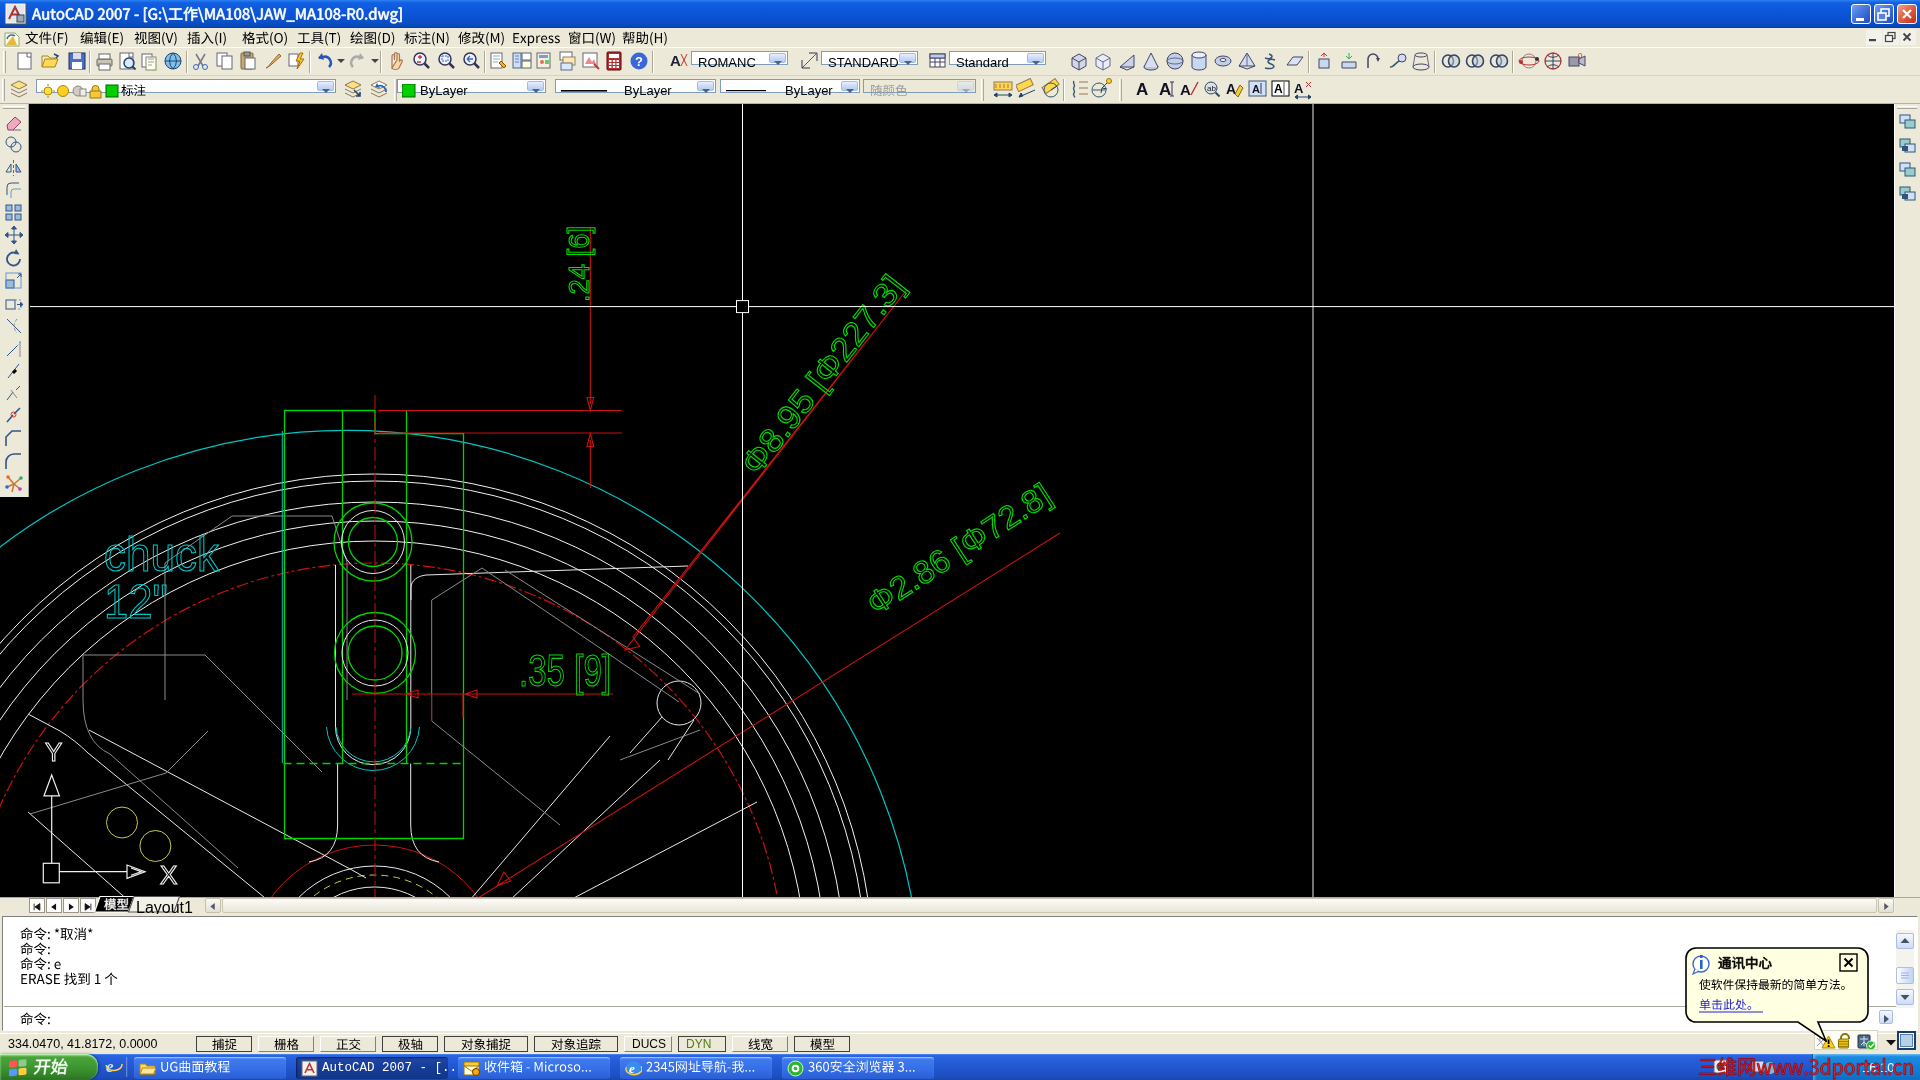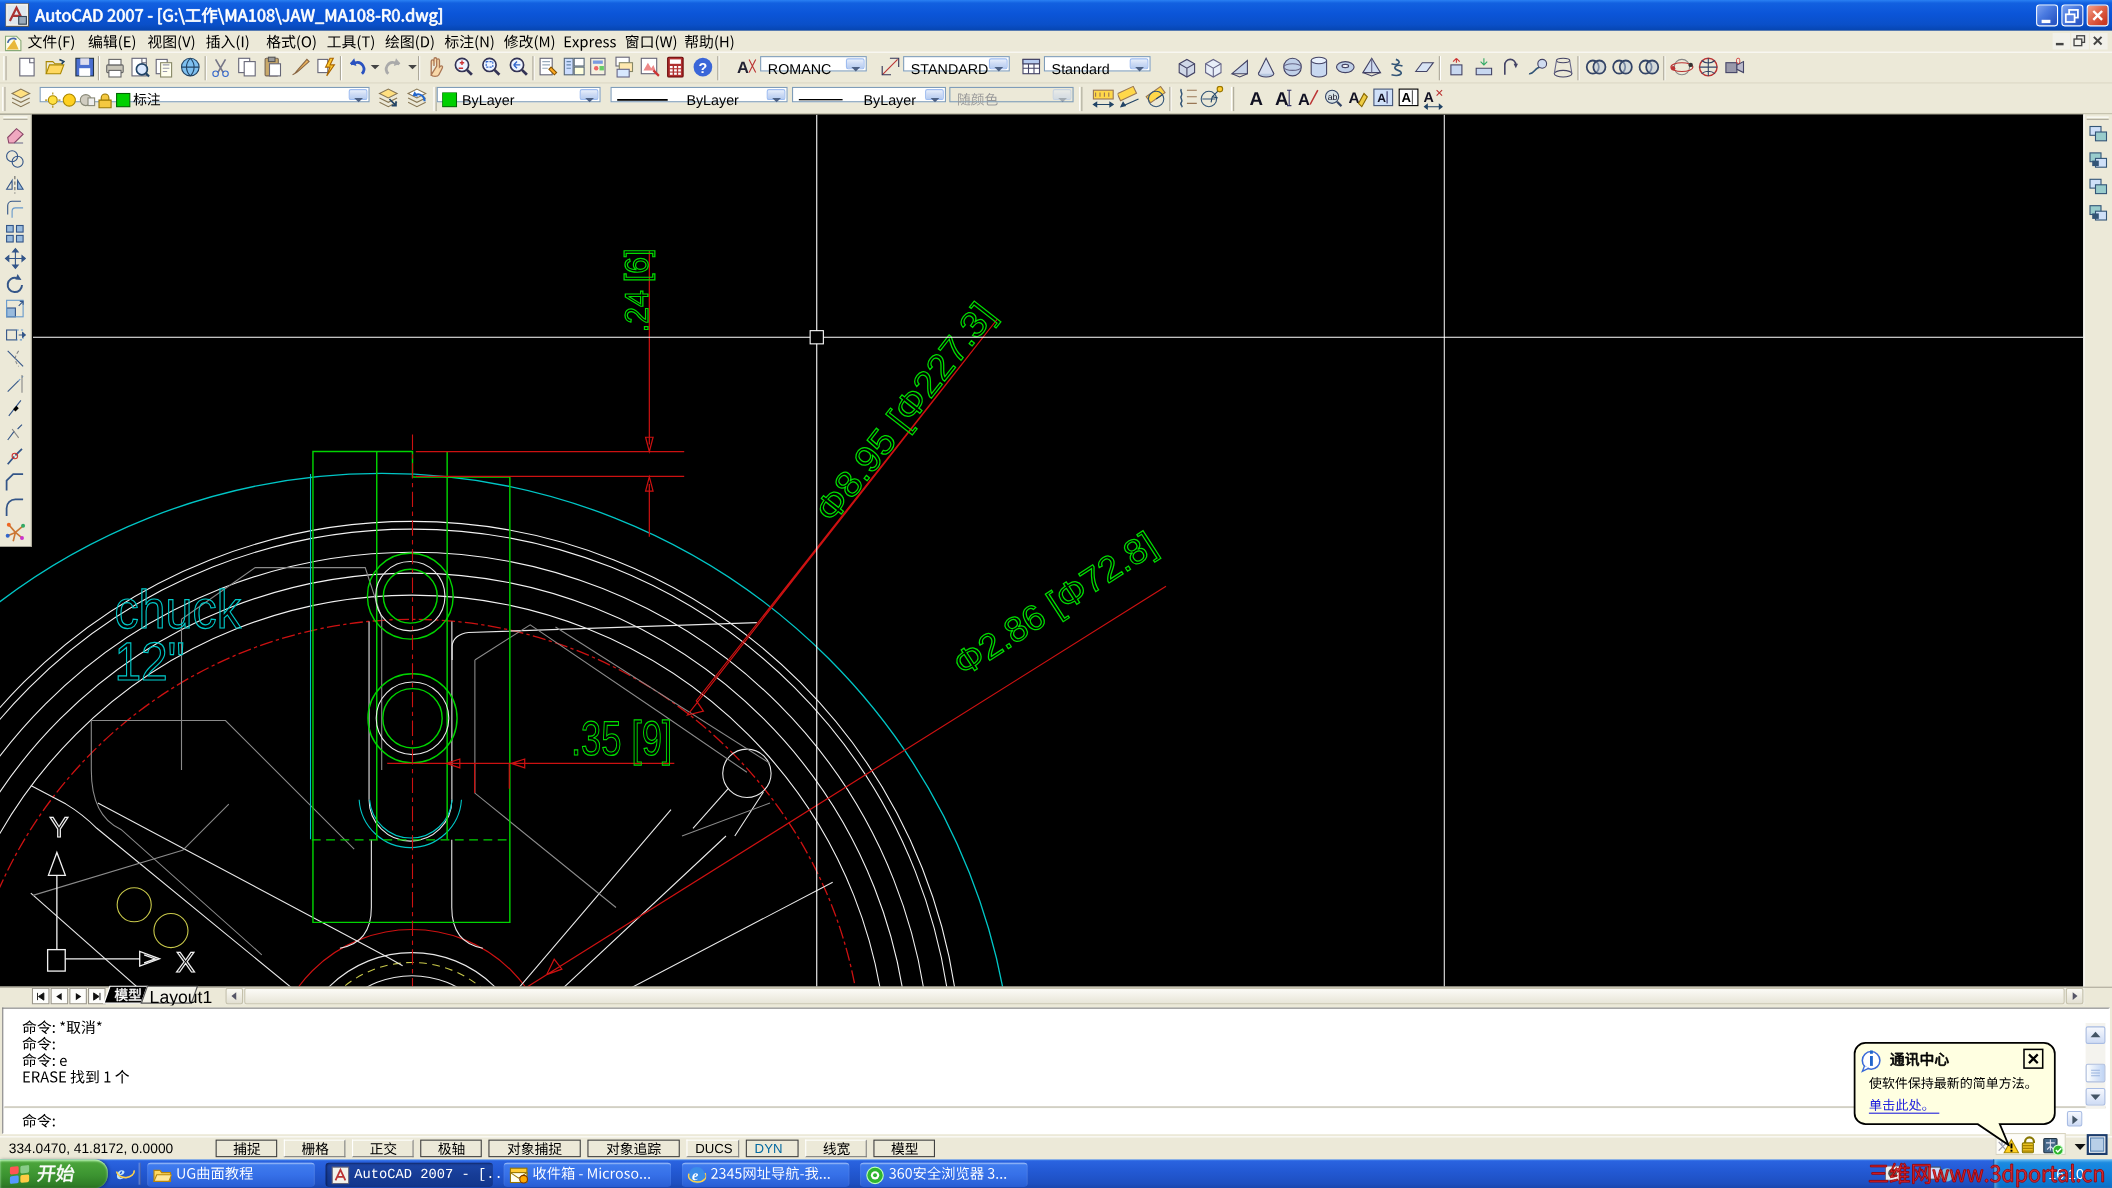--- a/index.html
+++ b/index.html
@@ -745,21 +745,21 @@
 <svg class="abs" style="left:461px;top:1037.5px;overflow:visible" width="52" height="15">
     <path transform="translate(0,11)" fill="#000" d="M6.3 -4.9C6.9 -4 7.4 -2.9 7.6 -2.1L8.5 -2.5C8.2 -3.3 7.7 -4.4 7 -5.3ZM1.1 -5.7C1.9 -5 2.7 -4.2 3.4 -3.3C2.7 -1.7 1.7 -0.5 0.6 0.2C0.8 0.4 1.1 0.8 1.2 1C2.4 0.2 3.4 -1 4.1 -2.5C4.7 -1.8 5.1 -1.2 5.4 -0.6L6.2 -1.3C5.8 -2 5.2 -2.7 4.5 -3.5C5.1 -5 5.5 -6.7 5.8 -8.7L5.1 -8.9L5 -8.8H0.9V-7.9H4.7C4.5 -6.6 4.2 -5.4 3.8 -4.3C3.2 -5 2.5 -5.7 1.8 -6.2ZM9.6 -10.5V-7.5H6V-6.6H9.6V-0.3C9.6 -0.1 9.5 0 9.3 0C9.1 0 8.3 0 7.6 0C7.7 0.3 7.8 0.7 7.9 1C8.9 1 9.6 1 10 0.8C10.3 0.6 10.5 0.4 10.5 -0.3V-6.6H12V-7.5H10.5V-10.5Z M16.8 -10.6C16.1 -9.5 14.8 -8.3 13.2 -7.4C13.3 -7.2 13.6 -6.9 13.8 -6.7C14 -6.9 14.3 -7 14.5 -7.2V-5.1H16.6C15.7 -4.6 14.5 -4.2 13.3 -3.9C13.5 -3.7 13.7 -3.4 13.8 -3.2C15 -3.5 16.2 -4 17.2 -4.6C17.5 -4.4 17.8 -4.2 18 -4C17 -3.2 15.2 -2.5 13.7 -2.2C13.9 -2.1 14.1 -1.8 14.2 -1.6C15.6 -1.9 17.4 -2.7 18.5 -3.5C18.7 -3.3 18.9 -3.1 19 -2.8C17.7 -1.8 15.4 -0.8 13.6 -0.4C13.7 -0.2 14 0.1 14.1 0.3C15.8 -0.2 17.9 -1.1 19.3 -2.2C19.7 -1.3 19.5 -0.5 19 -0.2C18.8 0 18.4 0 18.1 0C17.8 0 17.4 0 16.9 -0C17.1 0.2 17.2 0.6 17.2 0.9C17.6 0.9 18 0.9 18.3 0.9C18.8 0.9 19.2 0.8 19.6 0.5C20.4 -0 20.7 -1.3 20.1 -2.6L20.8 -3C21.3 -1.8 22.3 -0.4 23.8 0.4C23.9 0.1 24.2 -0.3 24.4 -0.5C23 -1 22 -2.3 21.5 -3.4C22.1 -3.7 22.7 -4 23.3 -4.4L22.5 -5C21.8 -4.4 20.7 -3.7 19.7 -3.3C19.3 -3.9 18.7 -4.5 17.8 -5.1L17.9 -5.1H23.1V-8H19.8C20.1 -8.4 20.5 -8.8 20.8 -9.3L20.1 -9.7L20 -9.7H17.2C17.4 -9.9 17.6 -10.1 17.8 -10.4ZM16.6 -8.9H19.4C19.2 -8.6 18.9 -8.2 18.6 -8H15.5C15.9 -8.3 16.2 -8.6 16.6 -8.9ZM15.4 -7.2H18.7C18.4 -6.7 18 -6.3 17.6 -5.9H15.4ZM19.6 -7.2H22.2V-5.9H18.6C19 -6.3 19.3 -6.7 19.6 -7.2Z M34.2 -9.8C34.8 -9.5 35.6 -9 36.1 -8.6H33.6V-10.5H32.8V-8.6H29.7V-7.8H32.8V-6.6H30V1H30.9V-1.6H32.8V0.9H33.6V-1.6H35.7V0C35.7 0.2 35.7 0.2 35.5 0.2C35.4 0.2 34.9 0.2 34.3 0.2C34.4 0.5 34.5 0.8 34.6 1C35.3 1 35.9 1 36.2 0.9C36.5 0.7 36.6 0.5 36.6 0V-6.6H33.6V-7.8H36.9V-8.6H36.2L36.6 -9.3C36.2 -9.6 35.3 -10.1 34.6 -10.4ZM35.7 -5.7V-4.5H33.6V-5.7ZM32.8 -5.7V-4.5H30.9V-5.7ZM30.9 -3.7H32.8V-2.4H30.9ZM35.7 -3.7V-2.4H33.6V-3.7ZM27.3 -10.5V-8H25.5V-7.1H27.3V-4.4C26.6 -4.2 25.9 -4 25.4 -3.9L25.6 -2.9L27.3 -3.5V-0.1C27.3 0.1 27.2 0.2 27 0.2C26.9 0.2 26.4 0.2 25.8 0.2C25.9 0.4 26 0.8 26.1 1C26.9 1 27.4 1 27.7 0.8C28.1 0.7 28.2 0.4 28.2 -0.1V-3.7L29.7 -4.2L29.6 -5.1L28.2 -4.6V-7.1H29.6V-8H28.2V-10.5Z M43.6 -9.1H47.7V-6.6H43.6ZM39.6 -10.5V-8H38V-7.1H39.6V-4.3L37.9 -3.8L38.1 -2.9L39.6 -3.4V-0.1C39.6 0.1 39.5 0.1 39.4 0.1C39.2 0.1 38.7 0.1 38.2 0.1C38.3 0.4 38.4 0.8 38.5 1C39.2 1 39.7 1 40 0.8C40.3 0.7 40.5 0.4 40.5 -0.1V-3.7L42 -4.2L41.8 -5L40.5 -4.6V-7.1H41.9V-8H40.5V-10.5ZM42.8 -9.9V-5.8H45.2V-0.4C44.5 -0.7 43.9 -1.3 43.6 -2.5C43.7 -3.1 43.8 -3.7 43.8 -4.4L42.9 -4.4C42.8 -2.3 42.3 -0.6 41.1 0.4C41.3 0.5 41.6 0.8 41.8 1C42.5 0.4 43 -0.4 43.3 -1.4C44.1 0.4 45.5 0.8 47.3 0.8H49.4C49.4 0.5 49.5 0.2 49.6 -0C49.2 -0 47.6 -0 47.3 -0C46.9 -0 46.5 -0.1 46.1 -0.1V-3H49.1V-3.9H46.1V-5.8H48.6V-9.9Z"></path>
   </svg>
 <div class="abs" style="left:534px;top:1036px;width:84px;height:16px;border:1px solid #404040;background:#ece9d8"></div>
 <svg class="abs" style="left:551px;top:1037.5px;overflow:visible" width="52" height="15">
     <path transform="translate(0,11)" fill="#000" d="M6.3 -4.9C6.9 -4 7.4 -2.9 7.6 -2.1L8.5 -2.5C8.2 -3.3 7.7 -4.4 7 -5.3ZM1.1 -5.7C1.9 -5 2.7 -4.2 3.4 -3.3C2.7 -1.7 1.7 -0.5 0.6 0.2C0.8 0.4 1.1 0.8 1.2 1C2.4 0.2 3.4 -1 4.1 -2.5C4.7 -1.8 5.1 -1.2 5.4 -0.6L6.2 -1.3C5.8 -2 5.2 -2.7 4.5 -3.5C5.1 -5 5.5 -6.7 5.8 -8.7L5.1 -8.9L5 -8.8H0.9V-7.9H4.7C4.5 -6.6 4.2 -5.4 3.8 -4.3C3.2 -5 2.5 -5.7 1.8 -6.2ZM9.6 -10.5V-7.5H6V-6.6H9.6V-0.3C9.6 -0.1 9.5 0 9.3 0C9.1 0 8.3 0 7.6 0C7.7 0.3 7.8 0.7 7.9 1C8.9 1 9.6 1 10 0.8C10.3 0.6 10.5 0.4 10.5 -0.3V-6.6H12V-7.5H10.5V-10.5Z M16.8 -10.6C16.1 -9.5 14.8 -8.3 13.2 -7.4C13.3 -7.2 13.6 -6.9 13.8 -6.7C14 -6.9 14.3 -7 14.5 -7.2V-5.1H16.6C15.7 -4.6 14.5 -4.2 13.3 -3.9C13.5 -3.7 13.7 -3.4 13.8 -3.2C15 -3.5 16.2 -4 17.2 -4.6C17.5 -4.4 17.8 -4.2 18 -4C17 -3.2 15.2 -2.5 13.7 -2.2C13.9 -2.1 14.1 -1.8 14.2 -1.6C15.6 -1.9 17.4 -2.7 18.5 -3.5C18.7 -3.3 18.9 -3.1 19 -2.8C17.7 -1.8 15.4 -0.8 13.6 -0.4C13.7 -0.2 14 0.1 14.1 0.3C15.8 -0.2 17.9 -1.1 19.3 -2.2C19.7 -1.3 19.5 -0.5 19 -0.2C18.8 0 18.4 0 18.1 0C17.8 0 17.4 0 16.9 -0C17.1 0.2 17.2 0.6 17.2 0.9C17.6 0.9 18 0.9 18.3 0.9C18.8 0.9 19.2 0.8 19.6 0.5C20.4 -0 20.7 -1.3 20.1 -2.6L20.8 -3C21.3 -1.8 22.3 -0.4 23.8 0.4C23.9 0.1 24.2 -0.3 24.4 -0.5C23 -1 22 -2.3 21.5 -3.4C22.1 -3.7 22.7 -4 23.3 -4.4L22.5 -5C21.8 -4.4 20.7 -3.7 19.7 -3.3C19.3 -3.9 18.7 -4.5 17.8 -5.1L17.9 -5.1H23.1V-8H19.8C20.1 -8.4 20.5 -8.8 20.8 -9.3L20.1 -9.7L20 -9.7H17.2C17.4 -9.9 17.6 -10.1 17.8 -10.4ZM16.6 -8.9H19.4C19.2 -8.6 18.9 -8.2 18.6 -8H15.5C15.9 -8.3 16.2 -8.6 16.6 -8.9ZM15.4 -7.2H18.7C18.4 -6.7 18 -6.3 17.6 -5.9H15.4ZM19.6 -7.2H22.2V-5.9H18.6C19 -6.3 19.3 -6.7 19.6 -7.2Z M25.9 -9.6C26.6 -9 27.4 -8.2 27.8 -7.6L28.5 -8.2C28.1 -8.7 27.3 -9.5 26.6 -10.1ZM29.9 -9.2V-1.1L30.8 -1.1H36.2V-4.7H30.8V-5.9H35.7V-9.2H32.9C33.1 -9.6 33.2 -10 33.4 -10.4L32.4 -10.6C32.3 -10.2 32.1 -9.7 32 -9.2ZM30.8 -8.4H34.8V-6.7H30.8ZM30.8 -3.9H35.3V-1.9H30.8ZM28.3 -6.1H25.6V-5.2H27.4V-1.1C26.8 -1 26.2 -0.5 25.6 0.1L26.2 0.9C26.8 0.2 27.4 -0.4 27.8 -0.4C28.1 -0.4 28.5 -0.1 28.9 0.2C29.7 0.7 30.8 0.8 32.2 0.8C33.5 0.8 35.8 0.7 36.9 0.6C36.9 0.4 37 -0.1 37.1 -0.3C35.8 -0.2 33.7 -0.1 32.2 -0.1C30.9 -0.1 29.8 -0.1 29.1 -0.6C28.7 -0.8 28.5 -1 28.3 -1.1Z M43.8 -6.7V-5.9H48.2V-6.7ZM43.9 -2.8C43.4 -1.9 42.8 -0.9 42.1 -0.3C42.3 -0.2 42.7 0.1 42.8 0.3C43.5 -0.5 44.2 -1.5 44.7 -2.5ZM47.3 -2.5C47.9 -1.6 48.5 -0.5 48.8 0.2L49.6 -0.2C49.3 -0.9 48.6 -2 48 -2.8ZM39.3 -9.2H41.3V-7H39.3ZM42.7 -4.4V-3.6H45.6V-0C45.6 0.1 45.5 0.1 45.4 0.2C45.2 0.2 44.7 0.2 44.2 0.2C44.3 0.4 44.4 0.7 44.5 1C45.2 1 45.8 1 46.1 0.8C46.4 0.7 46.5 0.5 46.5 -0V-3.6H49.5V-4.4ZM45 -10.3C45.2 -9.9 45.5 -9.4 45.6 -8.9H42.8V-6.8H43.6V-8.1H48.4V-6.8H49.3V-8.9H46.6C46.5 -9.4 46.2 -10 45.9 -10.5ZM37.9 -0.5 38.1 0.4C39.4 0 41 -0.5 42.5 -0.9L42.4 -1.7L41 -1.4V-3.6H42.4V-4.4H41V-6.1H42.2V-10H38.5V-6.1H40.2V-1.1L39.3 -0.9V-5H38.5V-0.7Z"></path>
   </svg>
 <div class="abs" style="left:624px;top:1036px;width:48px;height:16px;border:1px solid #fff;border-right-color:#808080;border-bottom-color:#808080;background:#ece9d8"></div>
 <span class="abs" style="left:632px;top:1037px;font-size:12px;color:#000">DUCS</span>
 <div class="abs" style="left:678px;top:1036px;width:48px;height:16px;border:1px solid #404040;background:#ece9d8"></div>
-<span class="abs" style="left:686px;top:1037px;font-size:12px;color:#0369a1">DYN</span>
+<span class="abs" style="left:686px;top:1037px;font-size:12px;color:#4d7c0f">DYN</span>
 <div class="abs" style="left:732px;top:1036px;width:56px;height:16px;border:1px solid #fff;border-right-color:#808080;border-bottom-color:#808080;background:#ece9d8"></div>
 <svg class="abs" style="left:748px;top:1037.5px;overflow:visible" width="27" height="15">
     <path transform="translate(0,11)" fill="#000" d="M0.7 -0.7 0.9 0.2C2 -0.1 3.5 -0.6 5 -1L4.8 -1.8C3.3 -1.4 1.7 -0.9 0.7 -0.7ZM8.8 -9.8C9.4 -9.5 10.2 -9 10.6 -8.6L11.2 -9.2C10.8 -9.5 10 -10 9.3 -10.3ZM0.9 -5.3C1.1 -5.4 1.4 -5.5 2.9 -5.7C2.4 -4.8 1.9 -4.2 1.6 -4C1.2 -3.5 1 -3.2 0.7 -3.1C0.8 -2.9 0.9 -2.5 1 -2.3C1.2 -2.4 1.7 -2.6 4.8 -3.2C4.8 -3.4 4.8 -3.7 4.8 -4L2.3 -3.5C3.3 -4.7 4.2 -6 5 -7.4L4.2 -7.9C4 -7.4 3.7 -6.9 3.4 -6.5L1.9 -6.3C2.6 -7.4 3.3 -8.7 3.9 -10.1L3 -10.5C2.5 -9 1.6 -7.4 1.3 -7C1 -6.5 0.8 -6.2 0.6 -6.2C0.7 -5.9 0.9 -5.5 0.9 -5.3ZM11.1 -4.4C10.6 -3.6 9.9 -2.9 9.1 -2.2C8.9 -2.9 8.7 -3.7 8.6 -4.6L11.8 -5.2L11.6 -6L8.5 -5.4C8.4 -6 8.4 -6.5 8.3 -7.1L11.4 -7.6L11.3 -8.4L8.3 -7.9C8.2 -8.8 8.2 -9.6 8.2 -10.5H7.3C7.3 -9.6 7.3 -8.7 7.4 -7.8L5.4 -7.5L5.6 -6.7L7.4 -6.9C7.5 -6.4 7.5 -5.8 7.6 -5.3L5.2 -4.8L5.3 -4L7.7 -4.4C7.9 -3.4 8.1 -2.4 8.3 -1.7C7.3 -1 6 -0.4 4.8 0C5 0.2 5.2 0.6 5.4 0.8C6.5 0.4 7.6 -0.2 8.6 -0.8C9.2 0.3 9.8 1 10.7 1C11.6 1 11.9 0.6 12 -0.9C11.8 -0.9 11.5 -1.1 11.3 -1.4C11.3 -0.2 11.2 0.1 10.8 0.1C10.3 0.1 9.8 -0.5 9.4 -1.4C10.4 -2.1 11.2 -3 11.9 -4Z M19 -2.4V-0.4C19 0.6 19.4 0.9 20.6 0.9C20.9 0.9 22.7 0.9 23 0.9C24.1 0.9 24.4 0.4 24.5 -1.5C24.3 -1.6 23.9 -1.7 23.7 -1.9C23.6 -0.2 23.5 0 22.9 0C22.5 0 21 0 20.7 0C20.1 0 20 -0 20 -0.4V-2.4ZM18 -4V-3C18 -2 17.7 -0.6 13 0.4C13.2 0.6 13.5 1 13.7 1.2C18.5 0.1 19 -1.6 19 -2.9V-4ZM15 -5.2V-1.3H15.9V-4.4H21.5V-1.3H22.5V-5.2ZM17.9 -10.4C18.1 -10.1 18.2 -9.7 18.4 -9.4H13.4V-7.1H14.3V-8.6H23.2V-7.1H24.1V-9.4H19.5C19.4 -9.8 19.1 -10.3 18.9 -10.6ZM20 -8.1V-7.3H17.6V-8.1H16.6V-7.3H14.7V-6.6H16.6V-5.7H17.6V-6.6H20V-5.6H20.9V-6.6H22.9V-7.3H20.9V-8.1Z"></path>
   </svg>
 <div class="abs" style="left:794px;top:1036px;width:56px;height:16px;border:1px solid #404040;background:#ece9d8"></div>
 <svg class="abs" style="left:810px;top:1037.5px;overflow:visible" width="27" height="15">
     <path transform="translate(0,11)" fill="#000" d="M5.9 -5.2H10.2V-4.3H5.9ZM5.9 -6.8H10.2V-5.9H5.9ZM9.2 -10.5V-9.5H7.2V-10.5H6.3V-9.5H4.5V-8.7H6.3V-7.7H7.2V-8.7H9.2V-7.7H10.1V-8.7H11.8V-9.5H10.1V-10.5ZM5 -7.5V-3.6H7.6C7.5 -3.2 7.5 -2.9 7.4 -2.6H4.2V-1.8H7.1C6.6 -0.8 5.7 -0.2 3.9 0.2C4.1 0.4 4.3 0.8 4.4 1C6.6 0.5 7.6 -0.4 8.1 -1.8C8.7 -0.4 9.9 0.6 11.5 1C11.6 0.8 11.9 0.4 12.1 0.2C10.7 -0.1 9.6 -0.8 9 -1.8H11.8V-2.6H8.3C8.4 -2.9 8.5 -3.2 8.5 -3.6H11.2V-7.5ZM2.2 -10.5V-8.1H0.6V-7.2H2.2V-7.2C1.9 -5.5 1.1 -3.5 0.4 -2.5C0.6 -2.2 0.8 -1.8 0.9 -1.6C1.4 -2.3 1.8 -3.4 2.2 -4.7V1H3.1V-5.5C3.4 -4.8 3.8 -4 4 -3.6L4.6 -4.2C4.4 -4.6 3.4 -6.2 3.1 -6.7V-7.2H4.4V-8.1H3.1V-10.5Z M20.4 -9.8V-5.6H21.3V-9.8ZM22.8 -10.4V-4.8C22.8 -4.7 22.7 -4.6 22.5 -4.6C22.3 -4.6 21.7 -4.6 21 -4.6C21.1 -4.4 21.3 -4 21.3 -3.8C22.2 -3.8 22.8 -3.8 23.2 -3.9C23.6 -4.1 23.7 -4.3 23.7 -4.8V-10.4ZM17.4 -9.2V-7.4H15.8V-7.5V-9.2ZM13.3 -7.4V-6.6H14.9C14.7 -5.8 14.3 -4.9 13.2 -4.2C13.4 -4.1 13.7 -3.8 13.8 -3.6C15.1 -4.4 15.6 -5.5 15.7 -6.6H17.4V-3.9H18.2V-6.6H19.7V-7.4H18.2V-9.2H19.4V-10H13.8V-9.2H14.9V-7.5V-7.4ZM18.3 -4.2V-2.8H14.4V-1.9H18.3V-0.3H13.1V0.6H24.4V-0.3H19.3V-1.9H23.1V-2.8H19.3V-4.2Z"></path>
   </svg>
 <div class="abs" style="left:1814px;top:1030px;width:64px;height:20px;background:#fdfcf8;border:1px solid #d8d4c0"></div>
 <svg class="abs" style="left:1814px;top:1031px" width="104" height="20">

